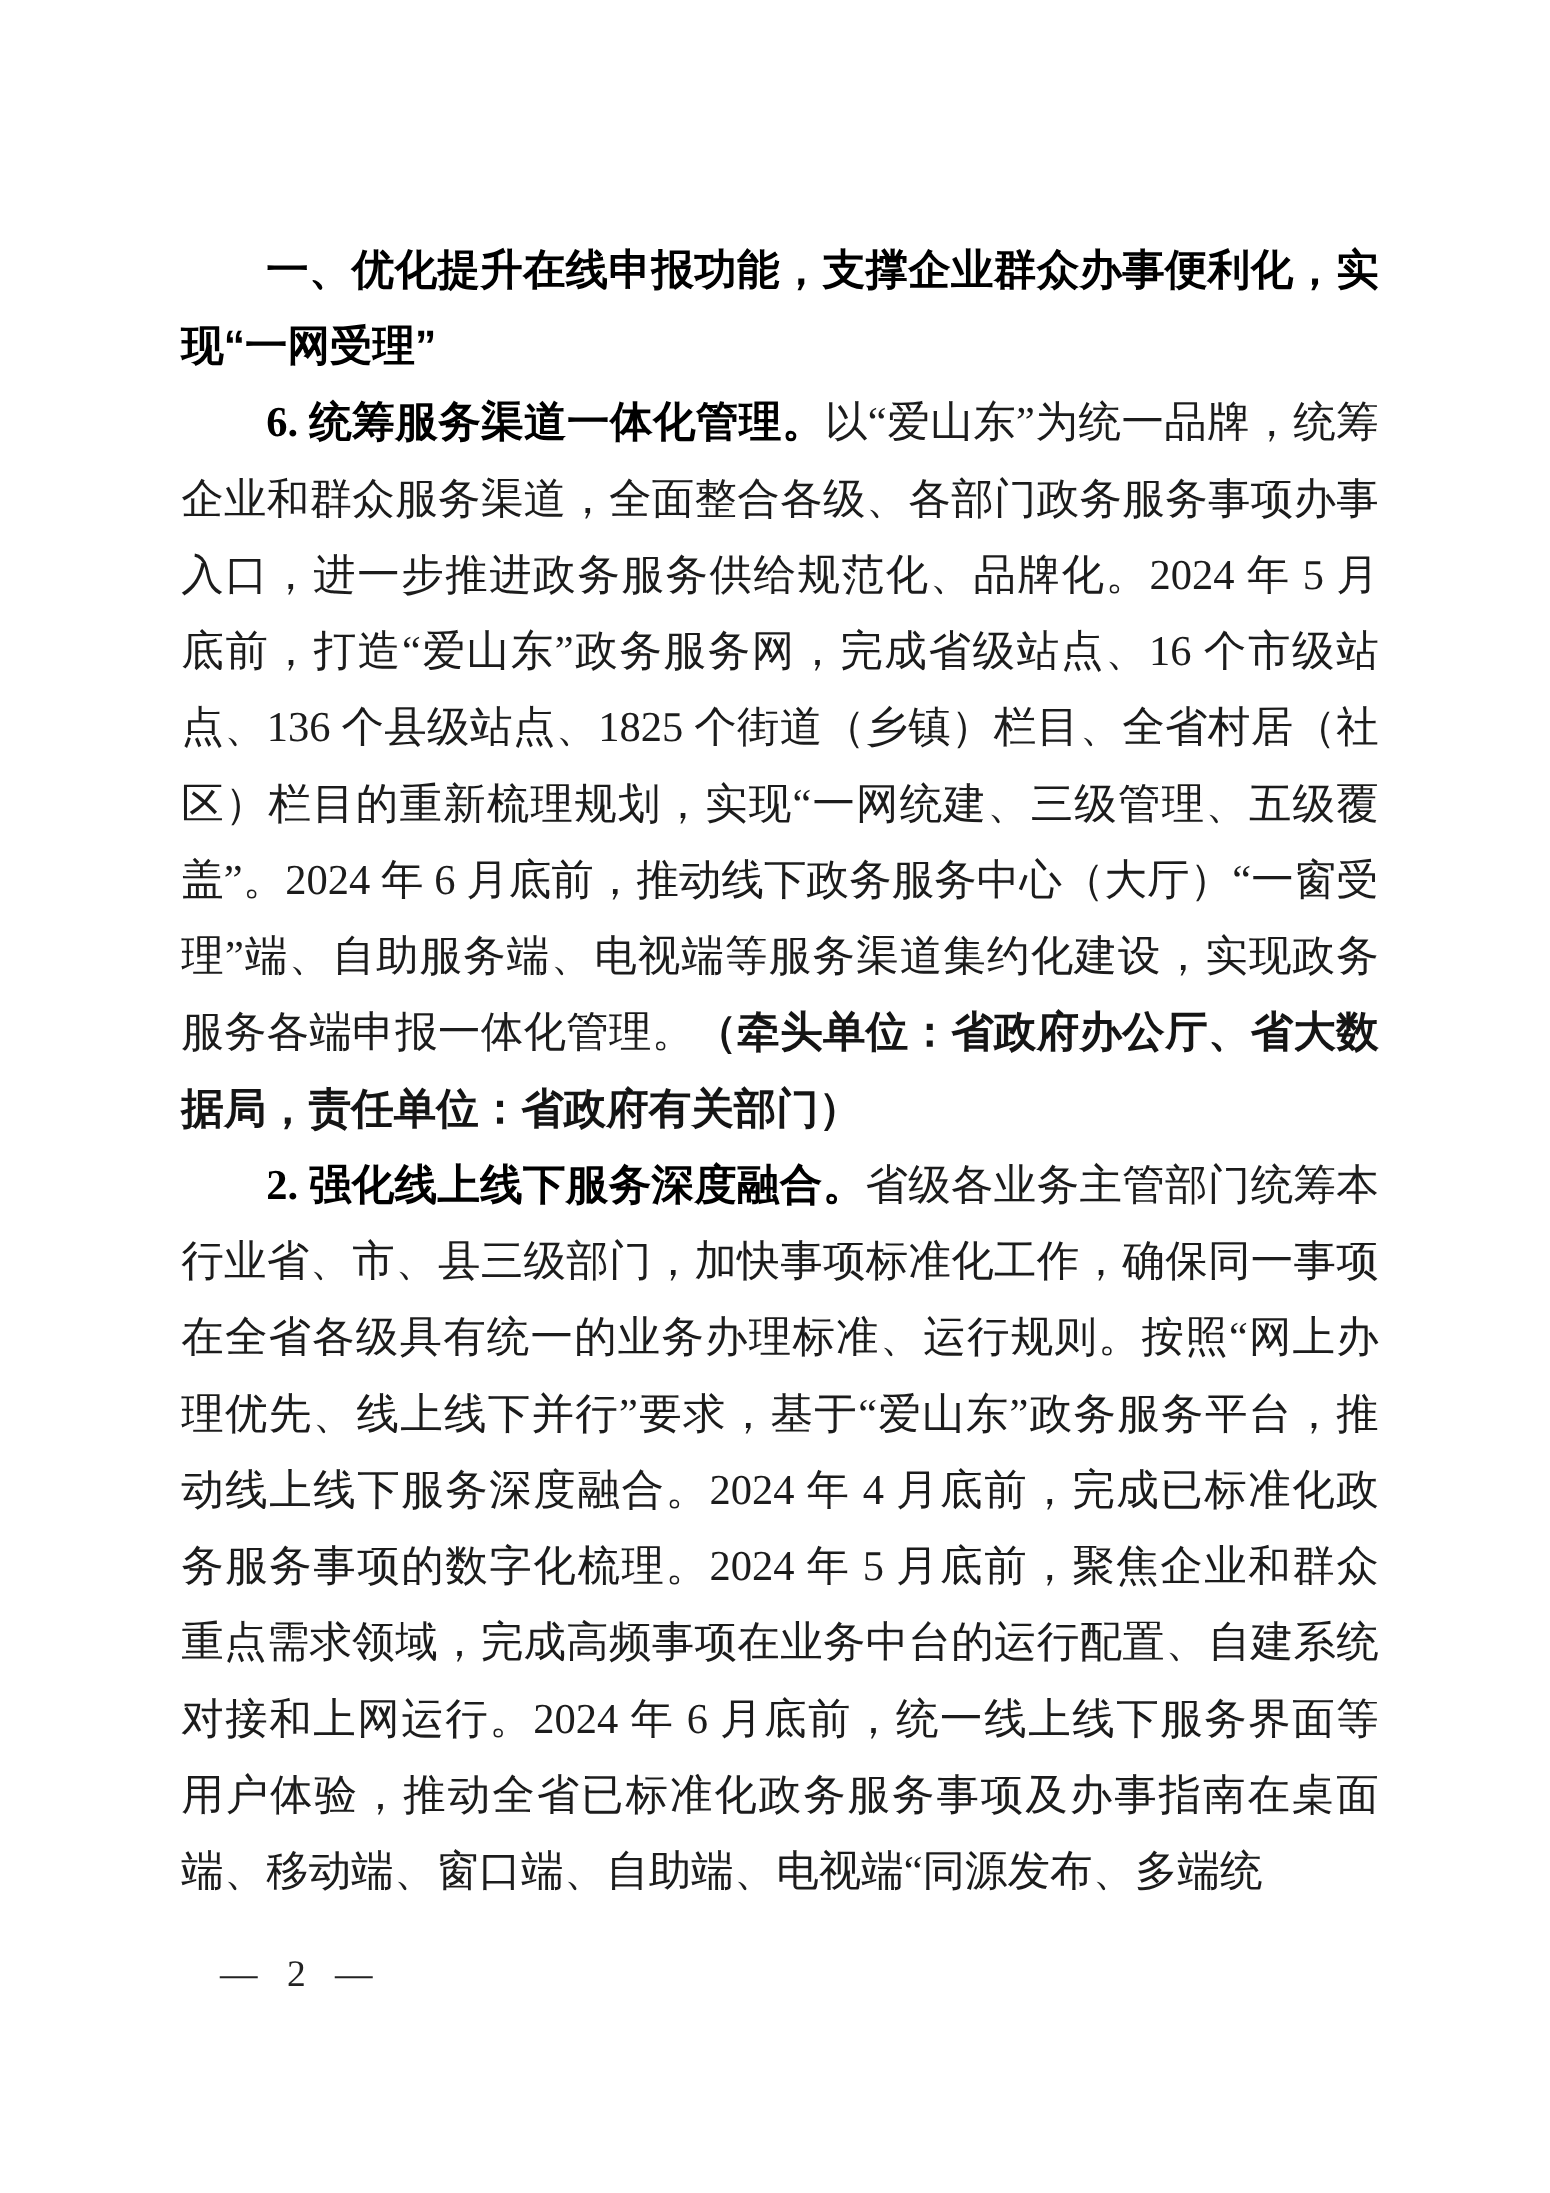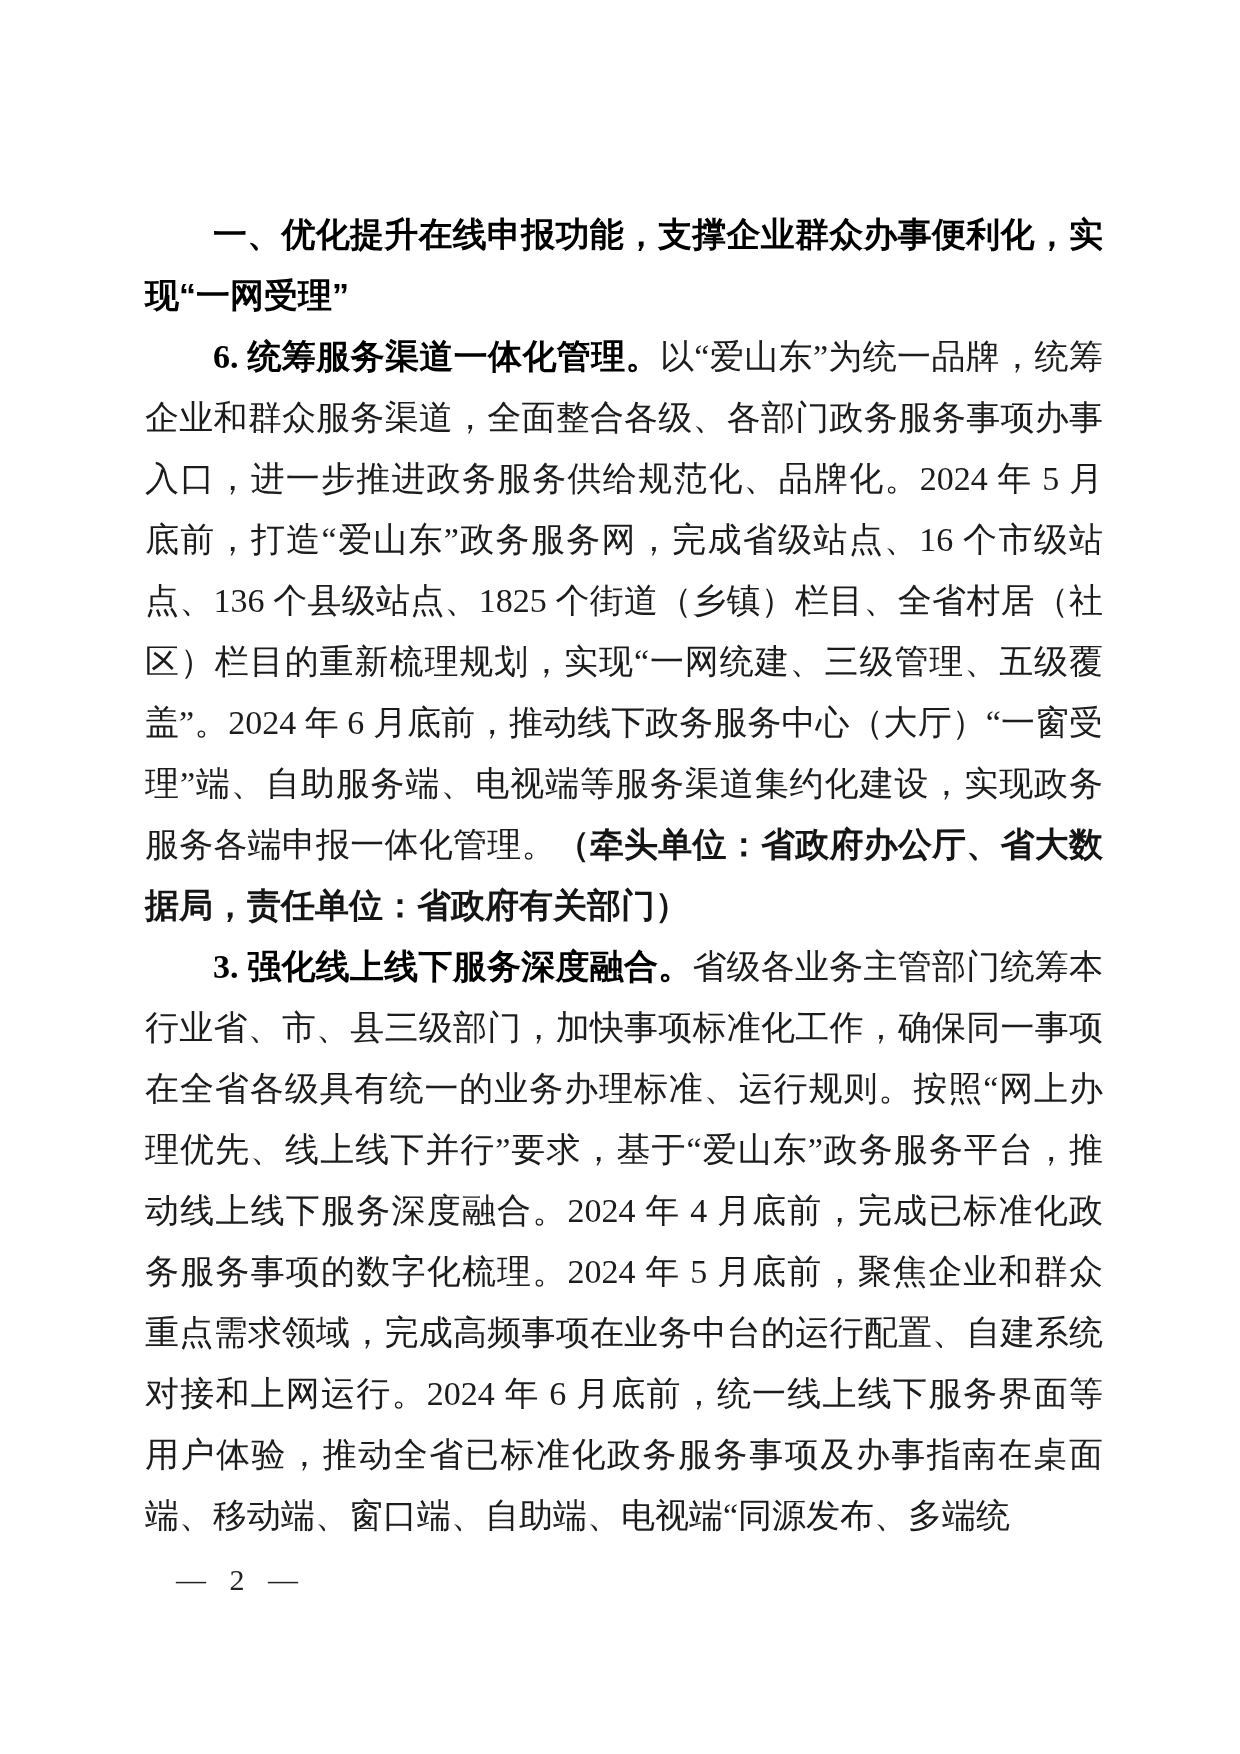--- a/index.html
+++ b/index.html
@@ -12,21 +12,21 @@
     width: 1240px;
     height: 1754px;
     background: #ffffff;
     overflow: hidden;
     font-family: "Liberation Serif", "DejaVu Serif", serif;
     color: #111111;
   }
   .text-block {
     position: absolute;
     left: 145px;
-    top: 204px;
+    top: 186px;
     width: 958px;
   }
   .heading {
     margin: 0;
     font-family: "Liberation Sans", "DejaVu Sans", sans-serif;
     font-weight: bold;
     color: #000000;
     font-size: 34px;
     line-height: 61px;
     text-align: justify;
@@ -64,18 +64,18 @@
 </head>
 <body>
 
 <div class="page">
   <div class="text-block">
 
     <h1 class="heading">一、优化提升在线申报功能，支撑企业群众办事便利化，实现“一网受理”</h1>
 
     <p class="para"><span class="lead">6. 统筹服务渠道一体化管理。</span><span class="body-text">以“爱山东”为统一品牌，统筹企业和群众服务渠道，全面整合各级、各部门政务服务事项办事入口，进一步推进政务服务供给规范化、品牌化。2024 年 5 月底前，打造“爱山东”政务服务网，完成省级站点、16 个市级站点、136 个县级站点、1825 个街道（乡镇）栏目、全省村居（社区）栏目的重新梳理规划，实现“一网统建、三级管理、五级覆盖”。2024 年 6 月底前，推动线下政务服务中心（大厅）“一窗受理”端、自助服务端、电视端等服务渠道集约化建设，实现政务服务各端申报一体化管理。</span><span class="tail">（牵头单位：省政府办公厅、省大数据局，责任单位：省政府有关部门）</span></p>
 
-    <p class="para"><span class="lead">3. 强化线上线下服务深度融合。</span><span class="body-text">省级各业务主管部门统筹本行业省、市、县三级部门，加快事项标准化工作，确保同一事项在全省各级具有统一的业务办理标准、运行规则。按照“网上办理优先、线上线下并行”要求，基于“爱山东”政务服务平台，推动线上线下服务深度融合。2024 年 4 月底前，完成已标准化政务服务事项的数字化梳理。2024 年 5 月底前，聚焦企业和群众重点需求领域，完成高频事项在业务中台的运行配置、自建系统对接和上网运行。2024 年 6 月底前，统一线上线下服务界面等用户体验，推动全省已标准化政务服务事项及办事指南在桌面端、移动端、窗口端、自助端、电视端“同源发布、多端统</span><span class="tail"></span></p>
+    <p class="para"><span class="lead">2. 强化线上线下服务深度融合。</span><span class="body-text">省级各业务主管部门统筹本行业省、市、县三级部门，加快事项标准化工作，确保同一事项在全省各级具有统一的业务办理标准、运行规则。按照“网上办理优先、线上线下并行”要求，基于“爱山东”政务服务平台，推动线上线下服务深度融合。2024 年 4 月底前，完成已标准化政务服务事项的数字化梳理。2024 年 5 月底前，聚焦企业和群众重点需求领域，完成高频事项在业务中台的运行配置、自建系统对接和上网运行。2024 年 6 月底前，统一线上线下服务界面等用户体验，推动全省已标准化政务服务事项及办事指南在桌面端、移动端、窗口端、自助端、电视端“同源发布、多端统</span><span class="tail"></span></p>
 
   </div>
 
   <div class="footer-page-number">— 2 —</div>
 </div>
 
 </body></html>

